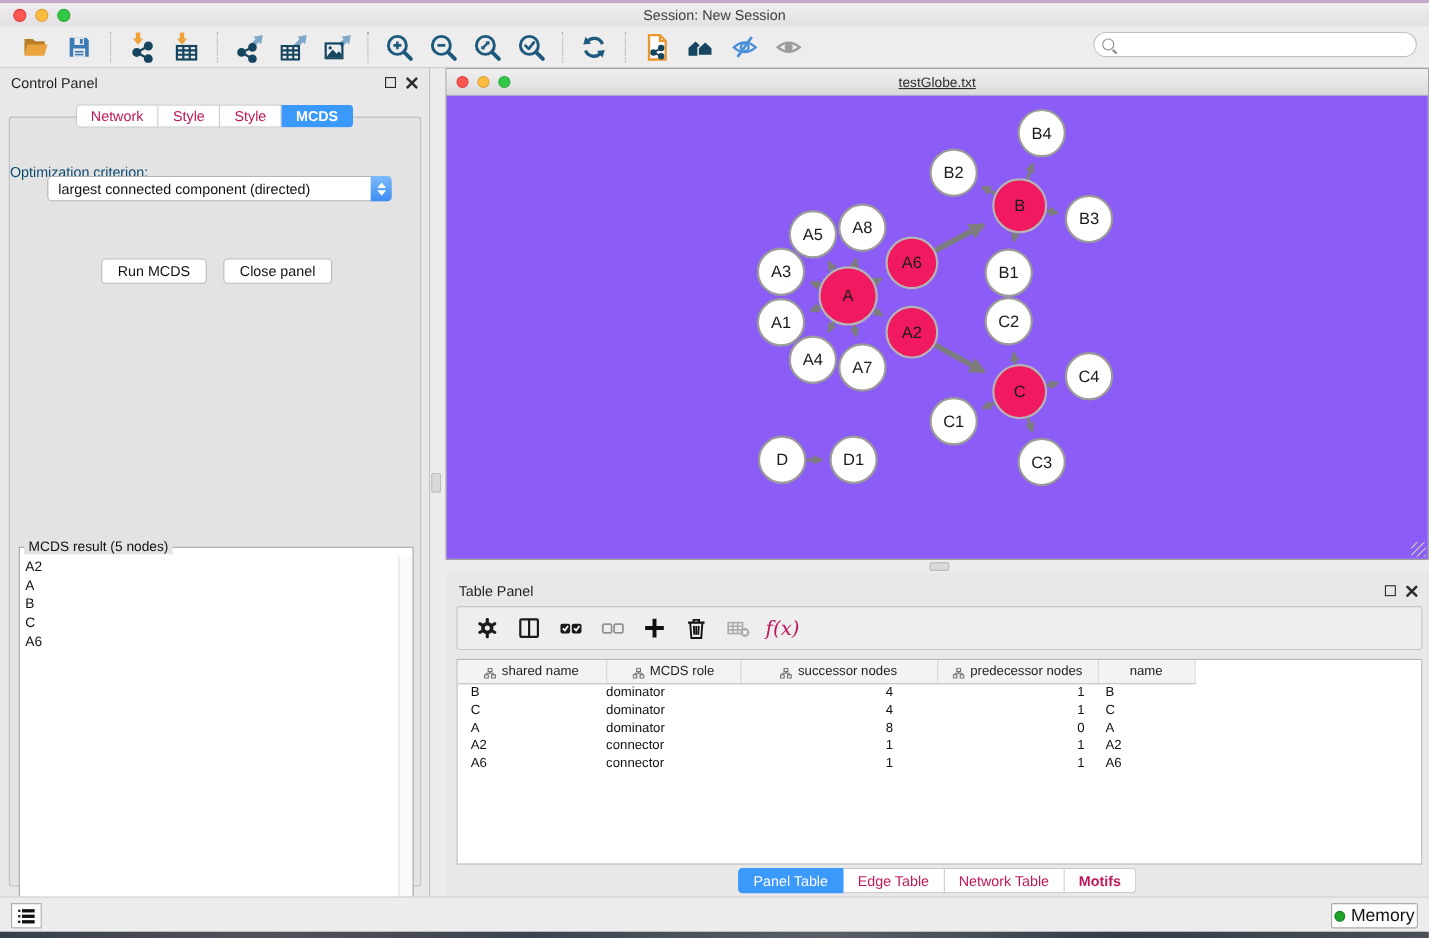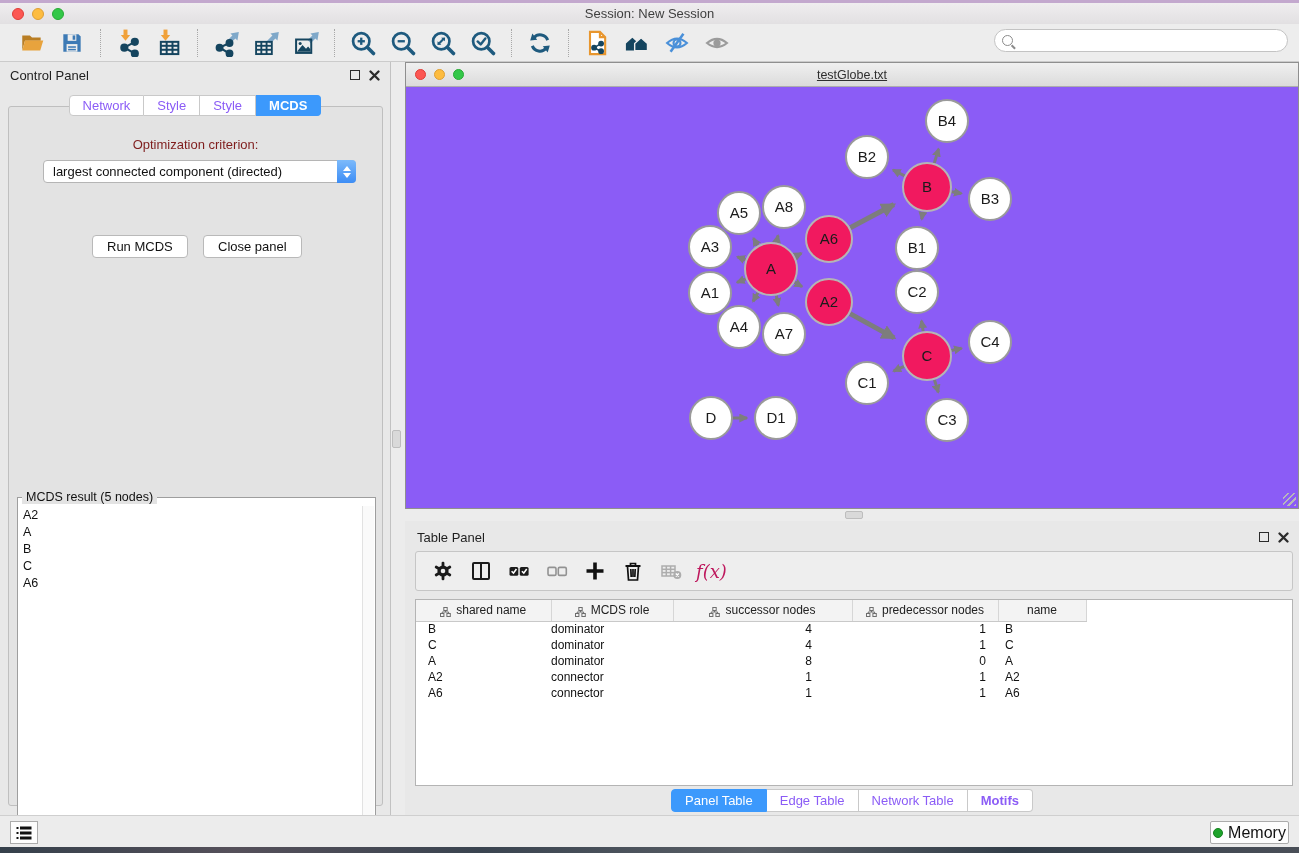--- a/index.html
+++ b/index.html
@@ -27,27 +27,27 @@
 
   
   #control-panel { position:absolute; left:0; top:62px; width:391px; height:753px; background:#E8E8E8; border-right:1px solid #C2C2C2; }
   .panel-head { height:26px; display:flex; align-items:center; padding:0 10px; }
   .panel-head .ph-title { font-size:13px; color:#1f1f1f; flex:1; }
   .winbtns { display:flex; align-items:center; gap:9px; }
   .float-ic { width:10px; height:10px; border:1.6px solid #2b2b2b; display:inline-block; }
   .close-ic svg { display:block; }
 
   #cp-tabs { position:absolute; left:0; top:33px; width:100%; display:flex; justify-content:center; z-index:2; }
-  .seg { height:21px; background:#fff; border:1px solid #C9C9C9; border-left:none; font-size:13px; color:#8b5cf6; padding:0 13px; display:flex; align-items:center; cursor:default; }
+  .seg { height:21px; background:#fff; border:1px solid #C9C9C9; border-left:none; font-size:13px; color:#be185d; padding:0 13px; display:flex; align-items:center; cursor:default; }
   .seg:first-child { border-left:1px solid #C9C9C9; border-radius:4px 0 0 4px; }
   .seg:last-child { border-radius:0 4px 4px 0;font-weight:bold; }
   .seg.active { background:#3C99FC; border-color:#3C99FC; color:#fff; }
 
   #cp-content { position:absolute; left:8px; top:44px; width:375px; height:700px; background:#E3E3E3; border:1px solid #BFBFBF; border-radius:3px; }
-  #opt-label { text-align:center; margin-top:30px; font-size:13px; color:#7f1d1d; }
+  #opt-label { margin-top:42px; font-size:13px; color:#0c4a6e; }
   #opt-select { position:absolute; left:34px; top:53px; width:313px; height:23px; background:#fff; border:1px solid #B5B5B5; border-radius:4px; display:flex; align-items:center; cursor:default; }
   #opt-select .val { flex:1; padding-left:9px; font-size:13px; color:#111; white-space:nowrap; }
   #opt-select .stepper { width:19px; height:23px; margin-right:-1px; border-radius:0 4px 4px 0; background:linear-gradient(#7CBAFB,#3D8DF5); display:flex; flex-direction:column; align-items:center; justify-content:center; gap:2px; }
   .tri-up { width:0; height:0; border-left:4px solid transparent; border-right:4px solid transparent; border-bottom:5px solid #fff; }
   .tri-dn { width:0; height:0; border-left:4px solid transparent; border-right:4px solid transparent; border-top:5px solid #fff; }
   .cp-btn { position:absolute; top:128px; height:23px; background:#fff; border:1px solid #B9B9B9; border-radius:4px; font-size:13px; color:#111; padding:0 14px; font-family:"Liberation Sans",sans-serif; cursor:default; }
   #run-btn { left:83px; }
   #closep-btn { left:194px; }
 
   #result-group { position:absolute; left:8px; top:390px; width:359px; height:345px; border:1px solid #9E9E9E; background:#fff; }

